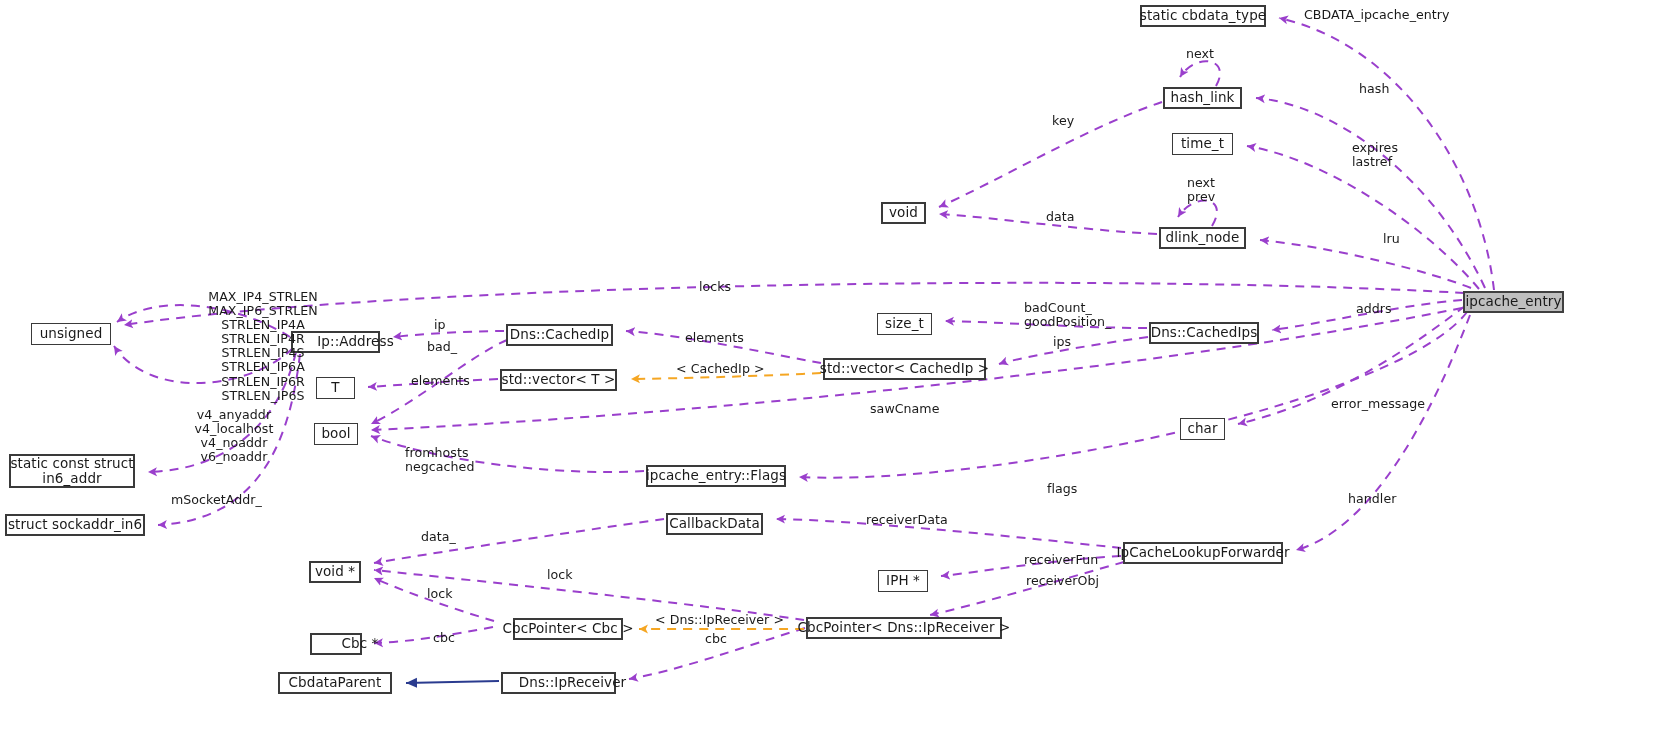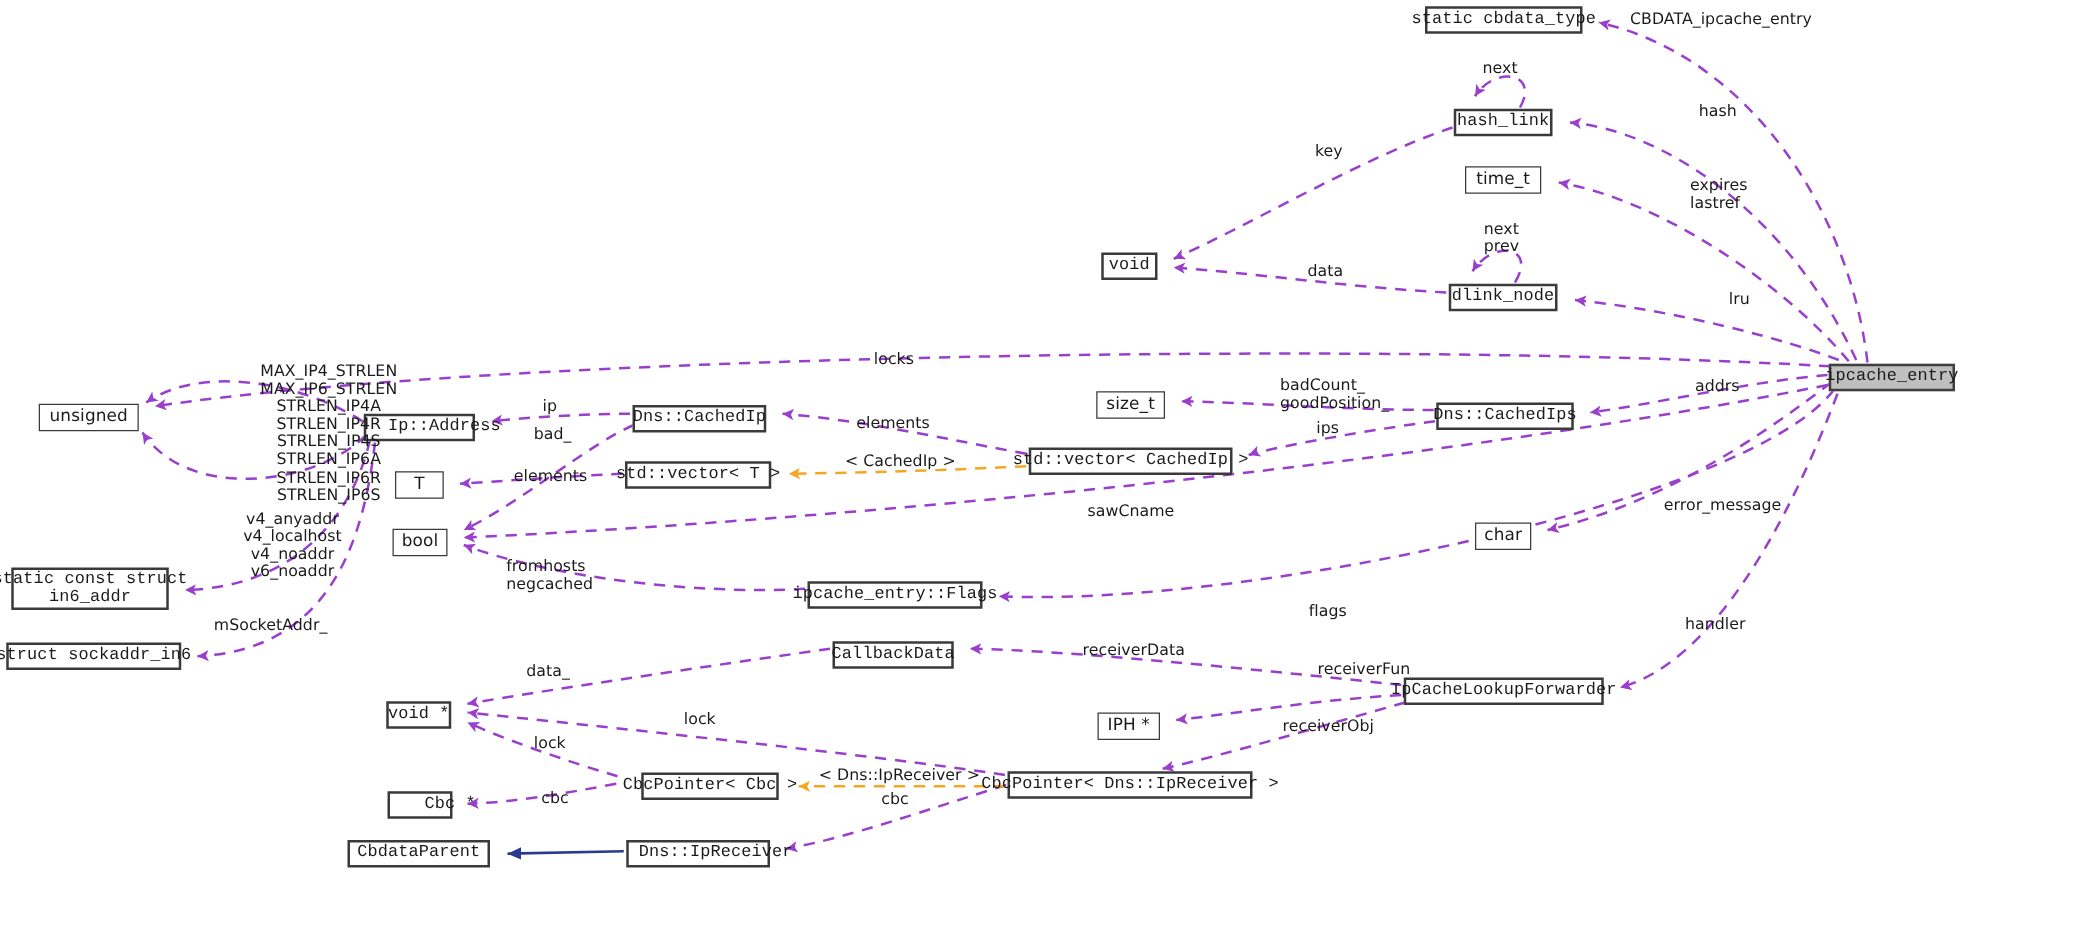--- a/index.html
+++ b/index.html
@@ -14,21 +14,21 @@
     color:#1a1a1a;
     font-size:13.5px;
     line-height:1.12;
     display:flex;
     align-items:center;
     justify-content:center;
     text-align:center;
     white-space:pre;
     letter-spacing:0.1px;
   }
-  .node.thick{border-width:2.2px;font-family:Liberation Mono, monospace;}
+  .node.thick{border-width:2.2px;}
   .node.current{background:#bfbfbf;border-color:#404040;}
   .elabel{
     position:absolute;
     font-size:12.6px;
     color:#1a1a1a;
     white-space:pre;
     line-height:1.12;
     text-align:center;
     letter-spacing:0.05px;
   }
@@ -198,21 +198,21 @@
 v4_localhost
 v4_noaddr
 v6_noaddr</div>
   <div class="elabel left" style="left:405px;top:446px;">fromhosts
 negcached</div>
   <div class="elabel left" style="left:1047px;top:482px;">flags</div>
   <div class="elabel left" style="left:1348px;top:492px;">handler</div>
   <div class="elabel left" style="left:171px;top:493px;">mSocketAddr_</div>
   <div class="elabel left" style="left:866px;top:513px;">receiverData</div>
   <div class="elabel left" style="left:421px;top:530px;">data_</div>
-  <div class="elabel left" style="left:1024px;top:528px;margin-left:30px;">receiverFun</div>
+  <div class="elabel left" style="left:1024px;top:553px;">receiverFun</div>
   <div class="elabel left" style="left:547px;top:568px;">lock</div>
   <div class="elabel left" style="left:1026px;top:574px;">receiverObj</div>
   <div class="elabel left" style="left:427px;top:587px;">lock</div>
   <div class="elabel left" style="left:655px;top:613px;">&lt; Dns::IpReceiver &gt;</div>
   <div class="elabel left" style="left:433px;top:631px;">cbc</div>
   <div class="elabel left" style="left:705px;top:632px;">cbc</div>
 
 </div>
 
 </body></html>

